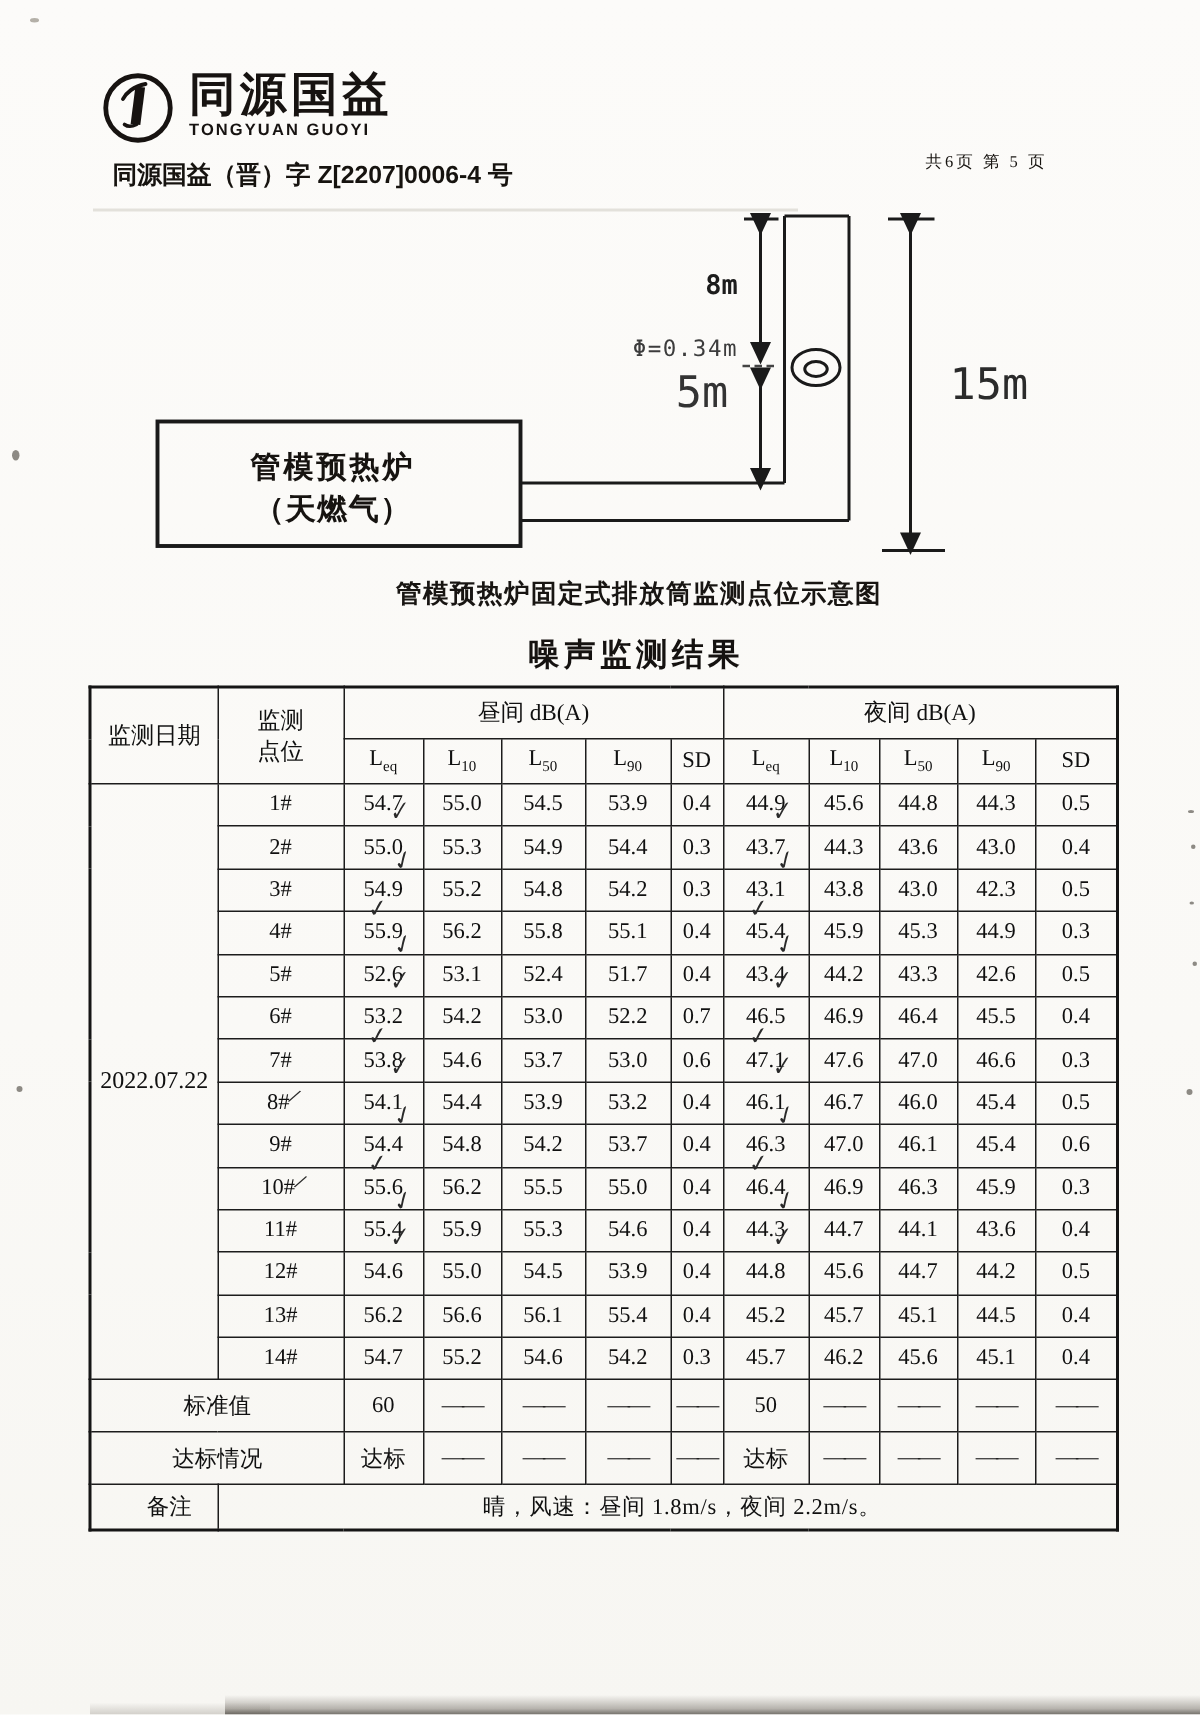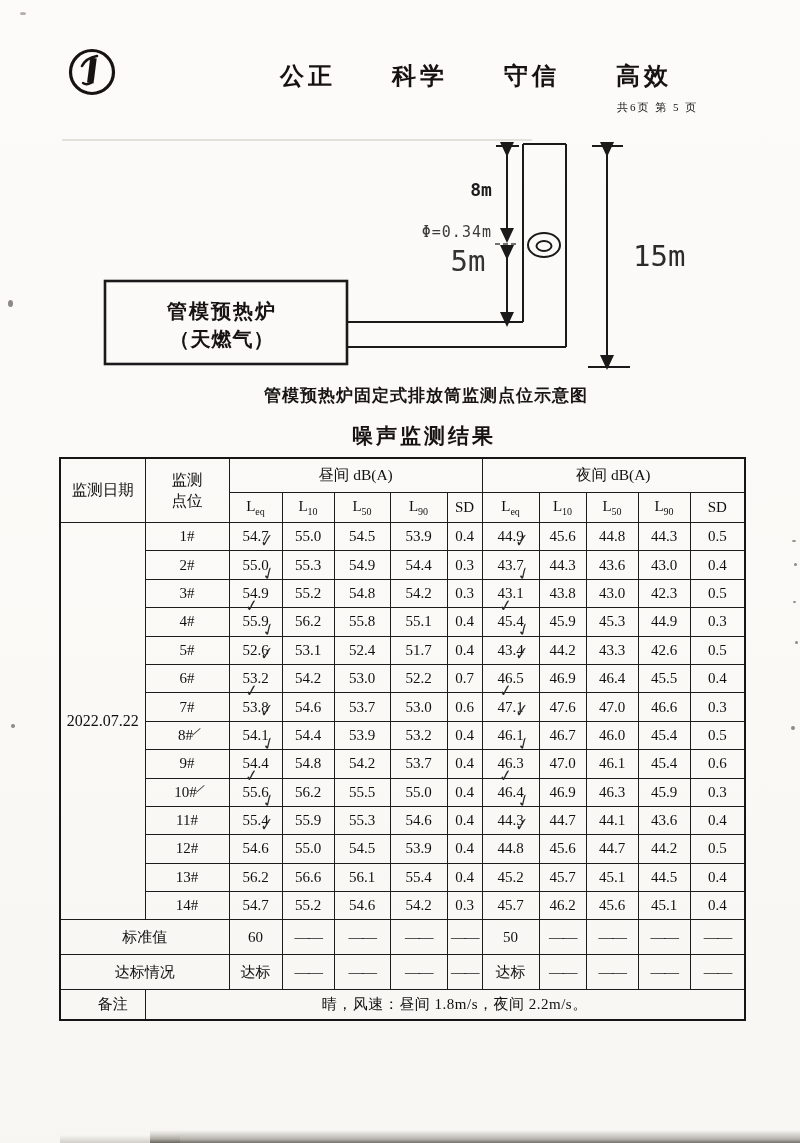--- a/index.html
+++ b/index.html
@@ -68,29 +68,28 @@
 
 <div class="page">
 
   <div class="logo">
     <svg class="logo-icon" viewBox="0 0 50 52">
       <circle cx="24" cy="26" r="21.5" fill="none" stroke="#171311" stroke-width="3.2"></circle>
       <path d="M29 10 c-8 1.5 -13 6 -15 10" fill="none" stroke="#171311" stroke-width="2.6" stroke-linecap="round"></path>
       <path d="M25.5 12 l-3.2 25" fill="none" stroke="#171311" stroke-width="6.5"></path>
       <path d="M23 37 c-3 1.5 -6 1.5 -8 0" fill="none" stroke="#171311" stroke-width="2.4" stroke-linecap="round"></path>
     </svg>
+    <div>
+      <div class="logo-cn">同源国益</div>
+      <div class="logo-en">TONGYUAN GUOYI</div>
+    </div>
   </div>
 
-  <div class="slogan">
-    <span>公正</span>
-    <span>科学</span>
-    <span>守信</span>
-    <span>高效</span>
-  </div>
-
+
+  <div class="doc-no">同源国益（晋）字 Z[2207]0006-4 号</div>
   <div class="page-info">共6页  第 5 页</div>
 
   <div class="diagram">
     <svg width="800" height="242" viewBox="0 0 800 242">
       <defs>
         <marker id="arr" markerWidth="9" markerHeight="9" refX="4.5" refY="4.5" orient="auto">
           <path d="M0.5,1 L8,4.5 L0.5,8 z" fill="#1a1a1a"></path>
         </marker>
       </defs>
 

